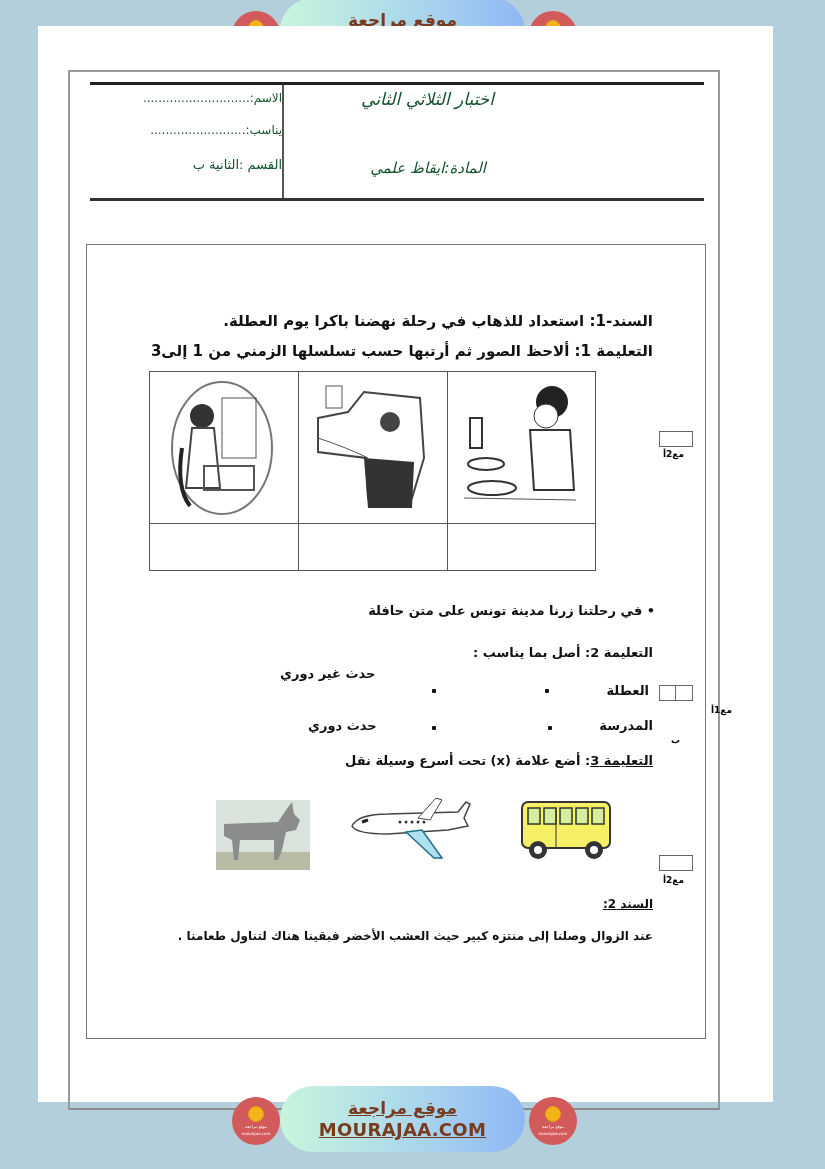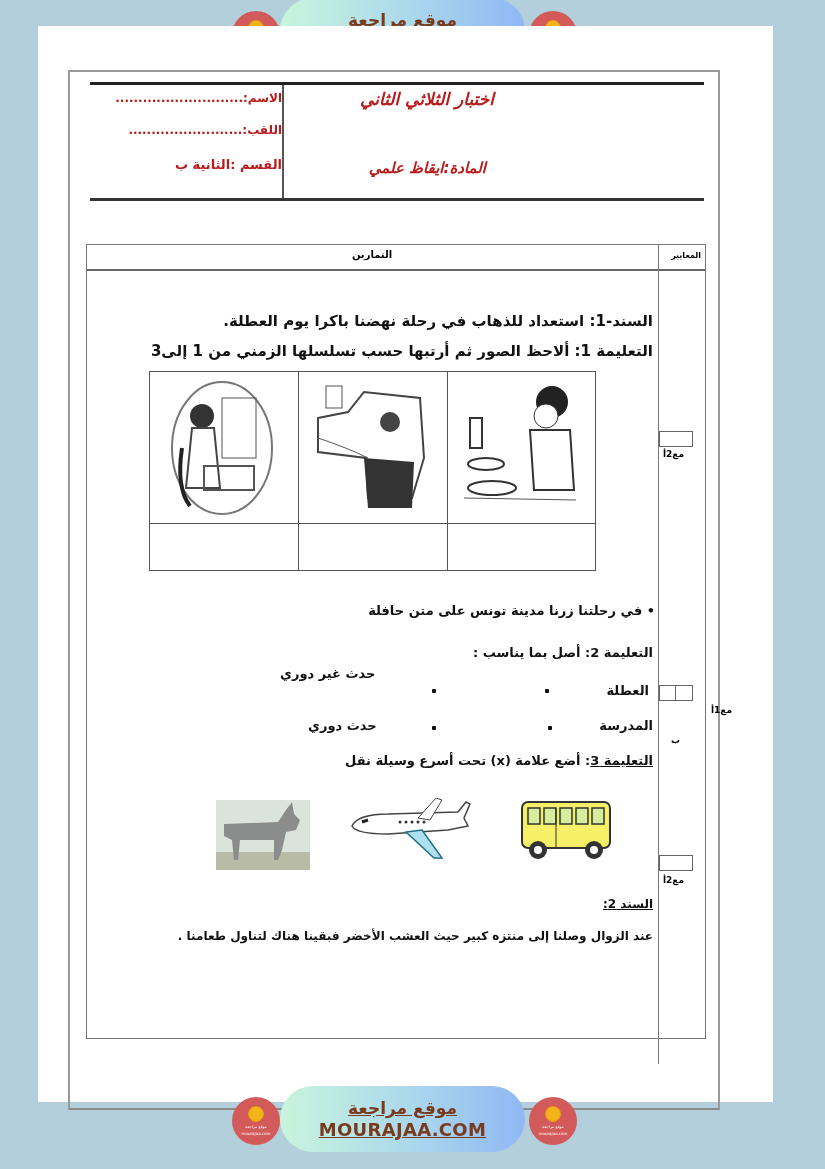--- a/index.html
+++ b/index.html
@@ -23,21 +23,21 @@
   .banner.bottom .badge.l{left:232px;top:15px;}
   .banner.bottom .badge.r{left:529px;top:15px;}
 
   
   .hdr{position:absolute;left:90px;top:82px;width:614px;height:114px;border-top:3px solid #222;}
   .hdr-bottom{position:absolute;left:90px;top:198px;width:614px;border-top:3px solid #333;}
   .hcol{position:absolute;top:0;height:114px;}
   .hcol.school{right:0;width:162px;border-left:2px solid #555;}
   .hcol.title{right:162px;width:258px;border-left:2px solid #555;}
   .hcol.student{left:0;width:194px;}
-  .t{direction:rtl;font-weight:bold;color:#b91c1c;position:absolute;white-space:nowrap;}
+  .t{direction:rtl;font-weight:normal;color:#14532d;position:absolute;white-space:nowrap;}
   .school .l1{right:6px;top:6px;font-size:11px;}
   .school .sep{position:absolute;right:0;left:0;top:46px;border-top:2px solid #333;}
   .school .l2{right:8px;top:53px;font-size:12px;}
   .title .l1{right:48px;top:4px;font-size:17px;font-style:italic;}
   .title .l2{right:56px;top:30px;font-size:15px;font-style:italic;margin-top:44px;}
   .student .l1{right:2px;top:6px;font-size:12px;}
   .student .l2{right:2px;top:38px;font-size:12px;}
   .student .l3{right:2px;top:72px;font-size:13px;}
 
   
@@ -87,32 +87,27 @@
 <div class="paper"></div>
 <div class="frame"></div>
 
 <div class="hdr">
   <div class="hcol title">
     <div class="t l1">اختبار الثلاثي الثاني</div>
     <div class="t l2">المادة:ايقاظ علمي</div>
   </div>
   <div class="hcol student">
     <div class="t l1">الاسم:............................</div>
-    <div class="t l2">اللقب:.........................</div>
+    <div class="t l2">يناسب:.........................</div>
     <div class="t l3">القسم :الثانية ب</div>
   </div>
 </div>
 <div class="hdr-bottom"></div>
 
 <div class="ex">
-  <div class="head">
-    <div class="colsep"></div>
-    <div class="h1">التمارين</div>
-    <div class="h2">المعايير</div>
-  </div>
   <div class="rcol">
     <div class="mbox" style="top:162px;"></div>
     <div class="mlabel" style="top:180px;">مع2أ</div>
     <div class="mbox split" style="top:416px;"></div>
     <div class="mlabel" style="top:436px;margin-left:48px;">مع1أ</div>
     <div class="mlabel" style="top:466px;left:18px;">ب</div>
     <div class="mbox" style="top:586px;"></div>
     <div class="mlabel" style="top:606px;">مع2أ</div>
   </div>
 </div>

